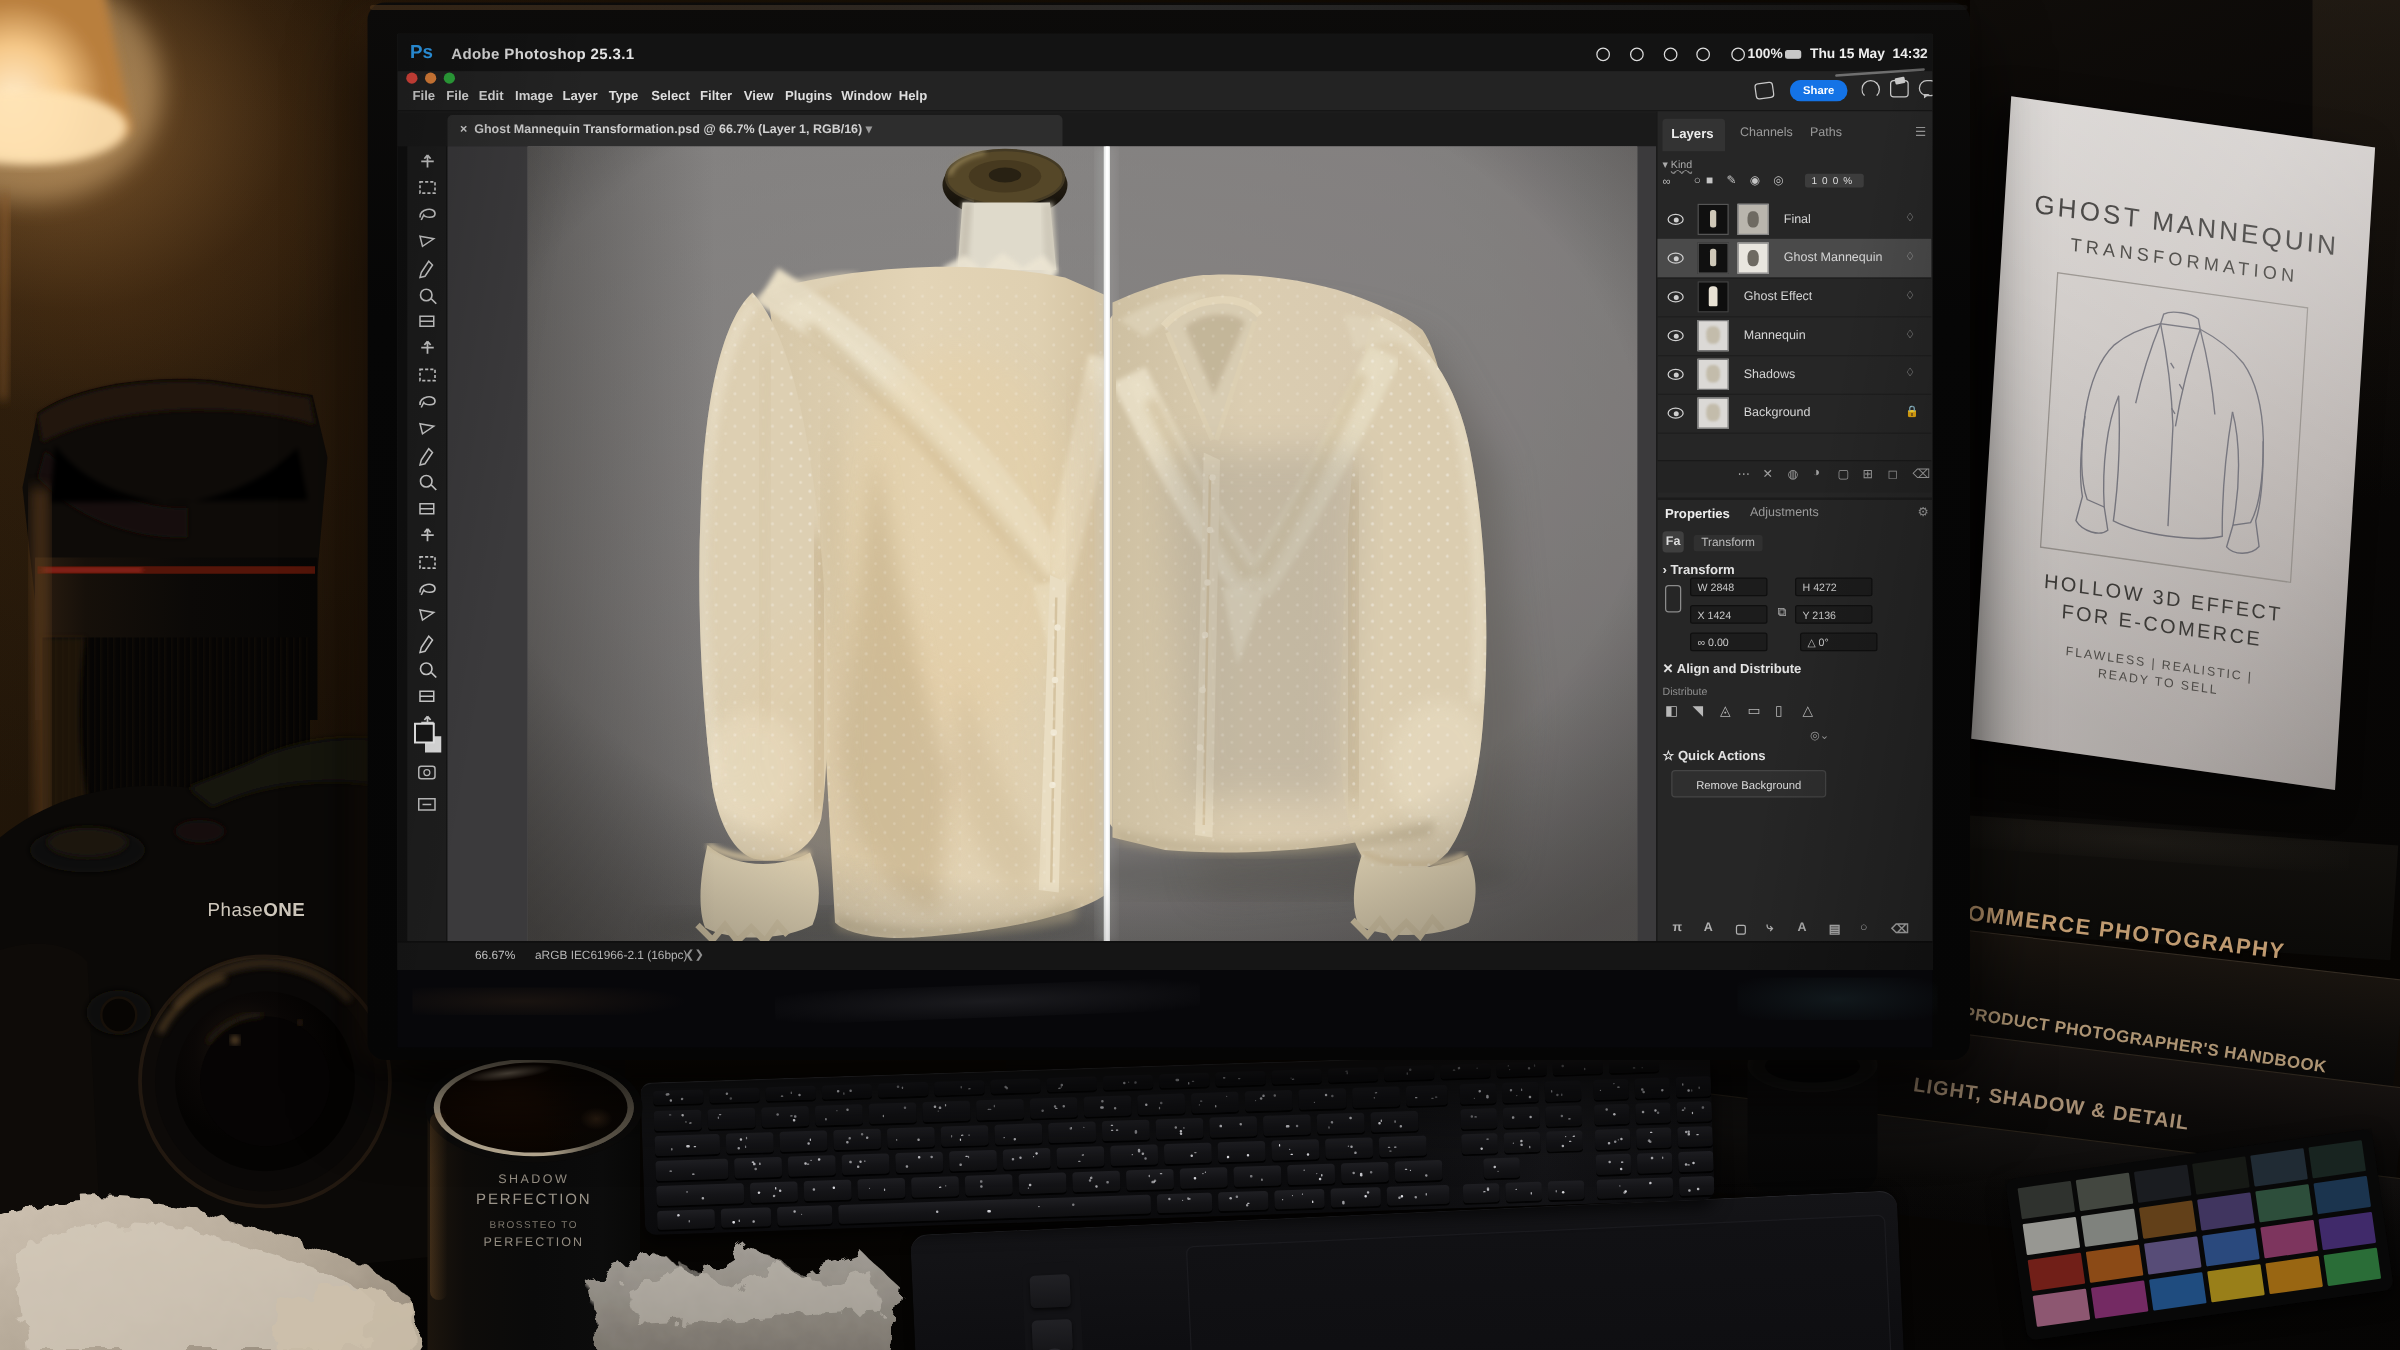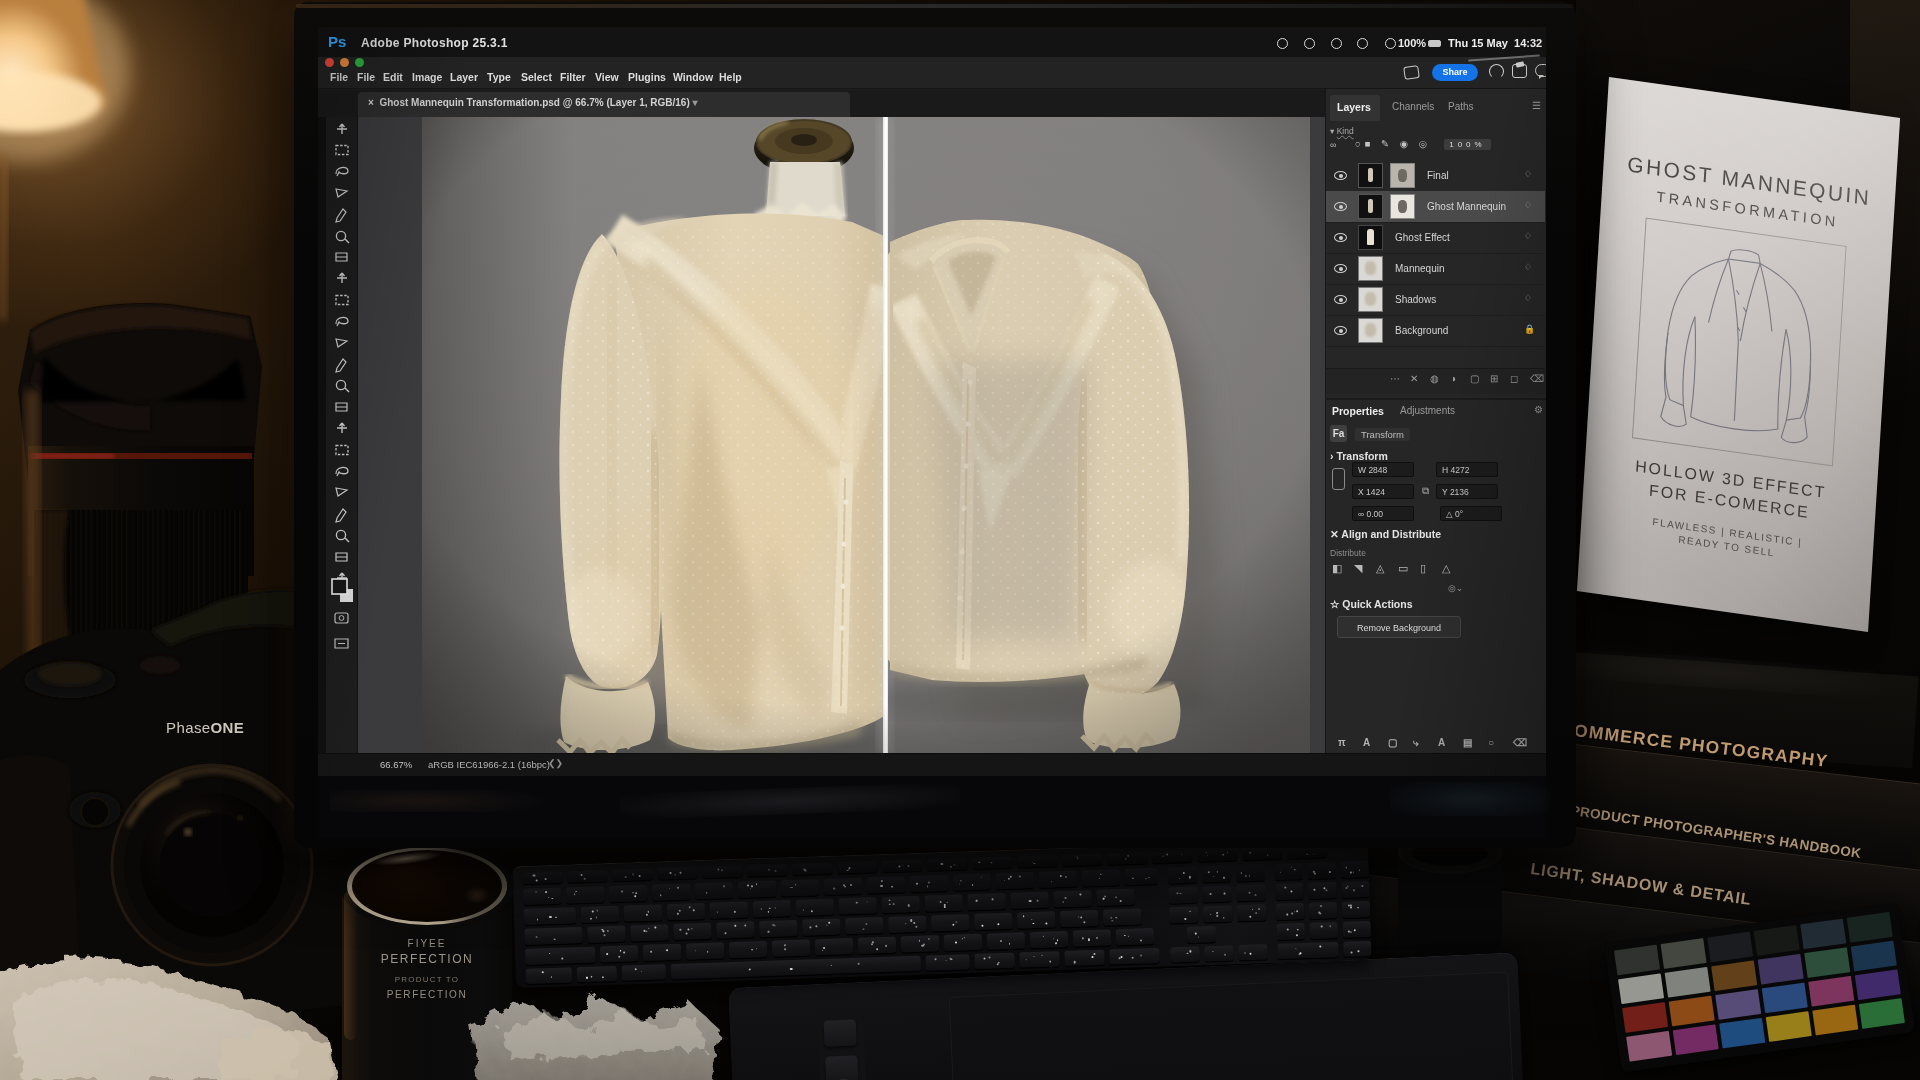--- a/index.html
+++ b/index.html
@@ -1116,23 +1116,23 @@
     </div>
 <div class="abs" style="left:342px;top:878px;width:170px;height:202px;z-index:21;background:linear-gradient(90deg,#1c150d 0%,#0e0c0a 18%,#0a0a0a 50%,#0c0c0c 82%,#080807 100%);border-radius:14px 14px 0 0;"></div>
 <div class="abs" style="left:340px;top:842px;width:174px;height:88px;border-radius:50%;z-index:21;background:#0c0b0a;"></div>
 <div class="abs" style="left:347px;top:847px;width:160px;height:78px;border-radius:50%;z-index:22;background:#b8ab93;"></div>
 <div class="abs" style="left:352px;top:850px;width:150px;height:72px;border-radius:50%;z-index:23;background:radial-gradient(95% 95% at 38% 32%,#1c0d05 0%,#100702 45%,#080401 80%);"></div>
 <div class="abs" style="left:347px;top:847px;width:160px;height:78px;border-radius:50%;z-index:23;background:linear-gradient(78deg,rgba(0,0,0,0) 52%,rgba(10,8,6,0.5) 72%);"></div>
 <div class="abs" style="left:372px;top:853px;width:70px;height:11px;border-radius:50%;z-index:24;background:radial-gradient(closest-side,rgba(240,220,190,0.65),rgba(240,220,190,0));transform:rotate(-7deg);"></div>
 <div class="abs" style="left:464px;top:886px;width:26px;height:18px;border-radius:50%;z-index:24;background:radial-gradient(closest-side,rgba(130,92,55,0.28),rgba(130,92,55,0));"></div>
 <div class="abs" style="left:344px;top:890px;width:14px;height:150px;z-index:24;background:linear-gradient(90deg,rgba(190,130,65,0.22),rgba(0,0,0,0));border-radius:8px;"></div>
 <div class="abs" style="left:352px;top:938px;width:150px;text-align:center;z-index:25;">
- <div style="font-size:10px;letter-spacing:2px;color:#948d82;">FIYEE</div>
+ <div style="font-size:10px;letter-spacing:2px;color:#948d82;">SHADOW</div>
  <div style="font-size:12px;letter-spacing:1.5px;color:#9c958a;margin-top:3px;">PERFECTION</div>
- <div style="font-size:8px;letter-spacing:1.2px;color:#7d776d;margin-top:9px;">PRODUCT TO</div>
+ <div style="font-size:8px;letter-spacing:1.2px;color:#7d776d;margin-top:9px;">BROSSTEO TO</div>
  <div style="font-size:10px;letter-spacing:1.6px;color:#948d82;margin-top:5px;">PERFECTION</div>
 </div>
 
 <div class="abs" style="left:728px;top:988px;width:790px;height:200px;z-index:19;transform:rotate(-2.6deg);transform-origin:0 0;background:linear-gradient(180deg,#141417,#0e0e11 50%,#0b0b0d);border-radius:14px;box-shadow:0 -2px 8px rgba(0,0,0,0.5);border-top:1px solid #232327;">
  <div style="position:absolute;left:220px;top:18px;width:560px;height:170px;background:linear-gradient(180deg,#111114,#0d0d10);border-radius:6px;border:1px solid #1b1b1f;"></div>
  <div style="position:absolute;left:88px;top:26px;width:46px;height:160px;background:#121215;border-radius:6px;"></div>
 <div style="position:absolute;left:94px;top:36px;width:32px;height:26px;background:linear-gradient(180deg,#212125,#151518);border-radius:4px;box-shadow:0 2px 3px rgba(0,0,0,.6);"></div>
       <div style="position:absolute;left:94px;top:72px;width:32px;height:26px;background:linear-gradient(180deg,#212125,#151518);border-radius:4px;box-shadow:0 2px 3px rgba(0,0,0,.6);"></div>
       <div style="position:absolute;left:100px;top:95px;width:22px;height:22px;border-radius:50%;background:#0a0a0c;border:2px solid #26262b;"></div>
     </div>

